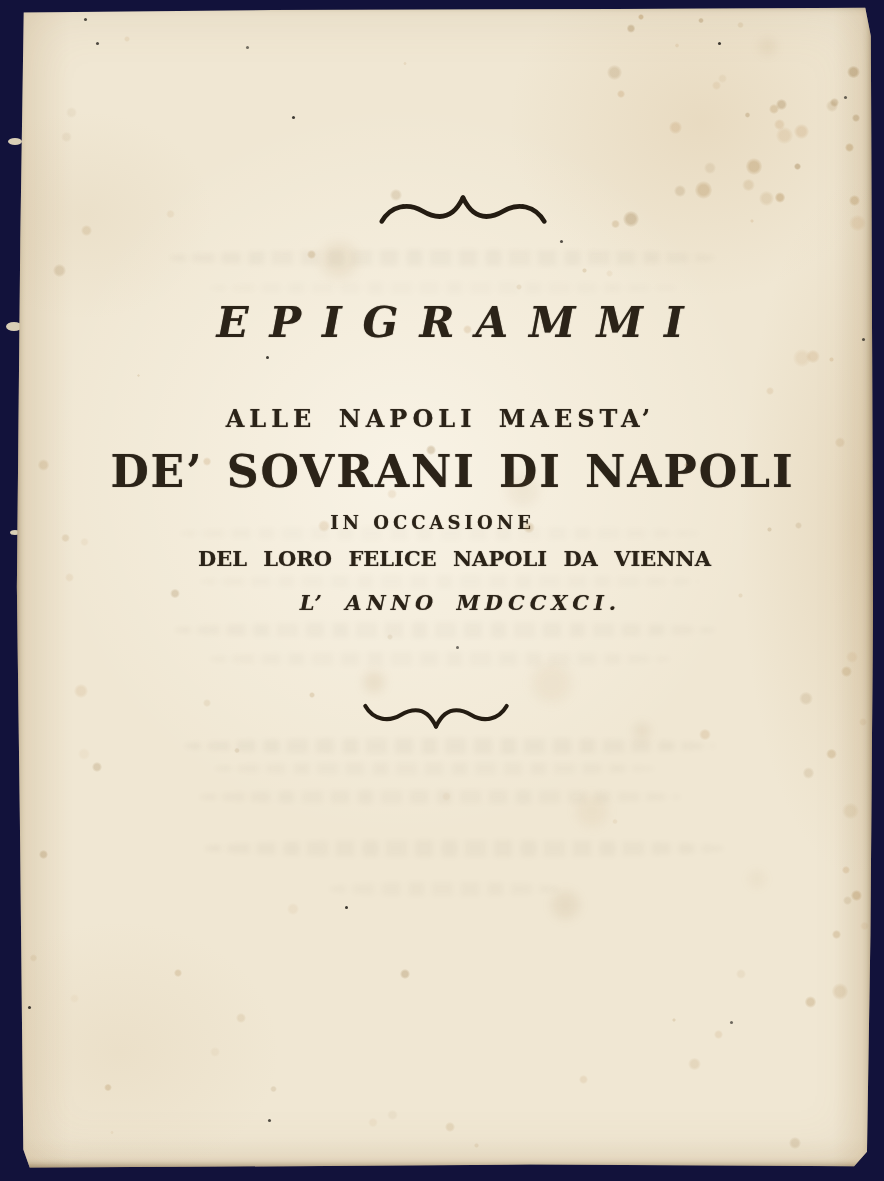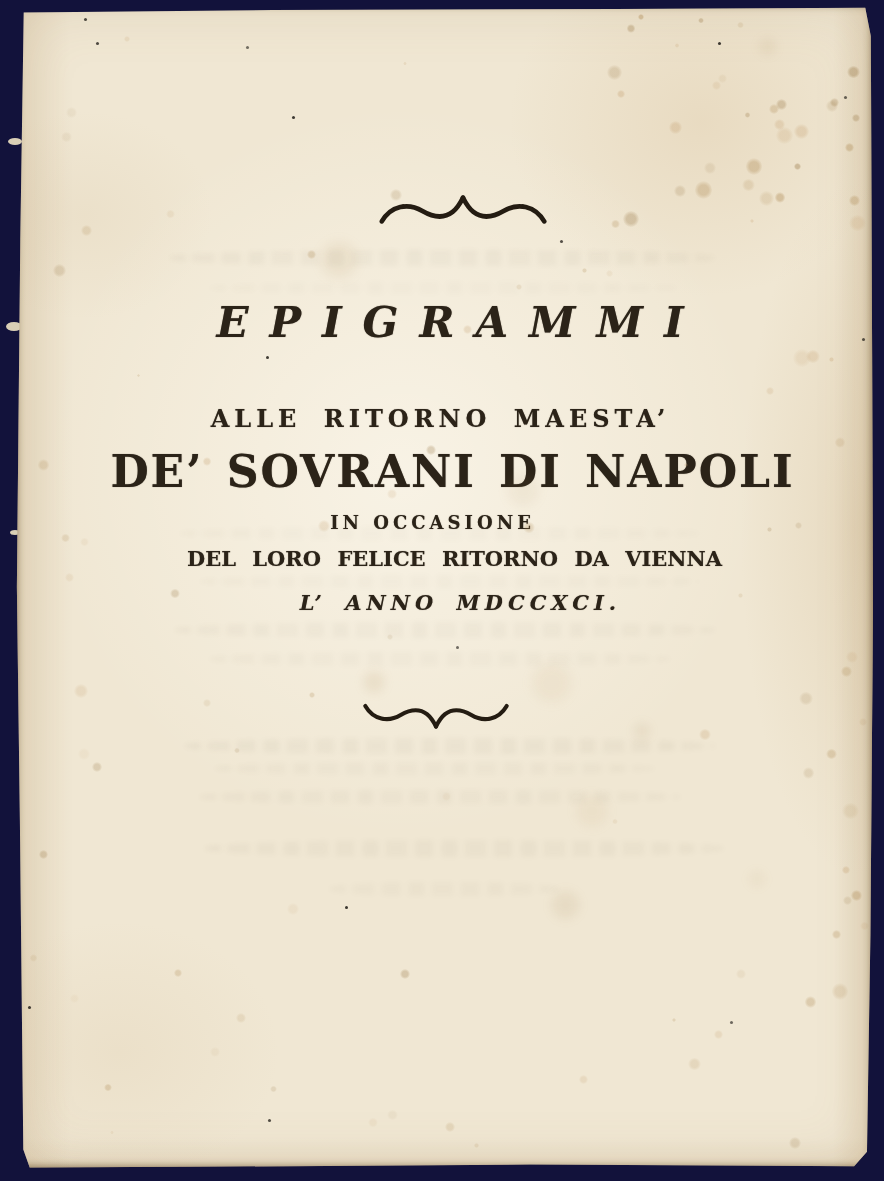--- a/index.html
+++ b/index.html
@@ -90,24 +90,24 @@
         <g fill="none" stroke="#241c12" stroke-linecap="round">
           <path d="M4 30 C14 13 32 10 47 19 C59 26 70 27 79 20 C84 16 87 11 90 5" stroke-width="5"></path>
           <path d="M176 30 C166 13 148 10 133 19 C121 26 110 27 101 20 C96 16 93 11 90 5" stroke-width="5"></path>
           <path d="M4 30 C10 21 18 15 27 13" stroke-width="2.4"></path>
           <path d="M176 30 C170 21 162 15 153 13" stroke-width="2.4"></path>
         </g>
       </svg>
     </div>
 
     <div class="line l-epigrammi">EPIGRAMMI</div>
-    <div class="line l-maesta">ALLE RITORNO MAESTA’</div>
+    <div class="line l-maesta">ALLE NAPOLI MAESTA’</div>
     <div class="line l-sovrani">DE’ SOVRANI DI NAPOLI</div>
     <div class="line l-occasione">IN OCCASIONE</div>
-    <div class="line l-ritorno">DEL LORO FELICE RITORNO DA VIENNA</div>
+    <div class="line l-ritorno">DEL LORO FELICE NAPOLI DA VIENNA</div>
     <div class="line l-anno">L’ ANNO MDCCXCI.</div>
 
     <div class="ornament orn-bottom">
       <svg width="148" height="34" viewBox="0 0 180 38">
         <g fill="none" stroke="#241c12" stroke-linecap="round">
           <path d="M4 30 C14 13 32 10 47 19 C59 26 70 27 79 20 C84 16 87 11 90 5" stroke-width="5"></path>
           <path d="M176 30 C166 13 148 10 133 19 C121 26 110 27 101 20 C96 16 93 11 90 5" stroke-width="5"></path>
           <path d="M4 30 C10 21 18 15 27 13" stroke-width="2.4"></path>
           <path d="M176 30 C170 21 162 15 153 13" stroke-width="2.4"></path>
         </g>

